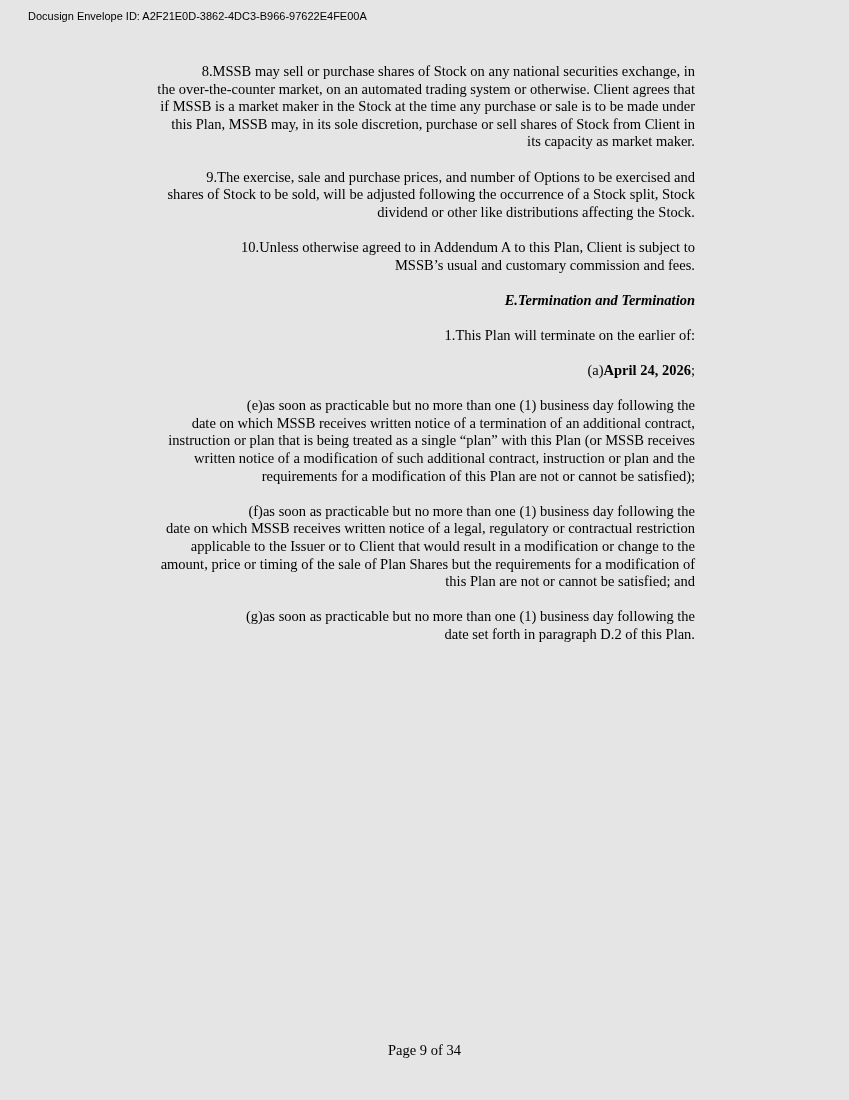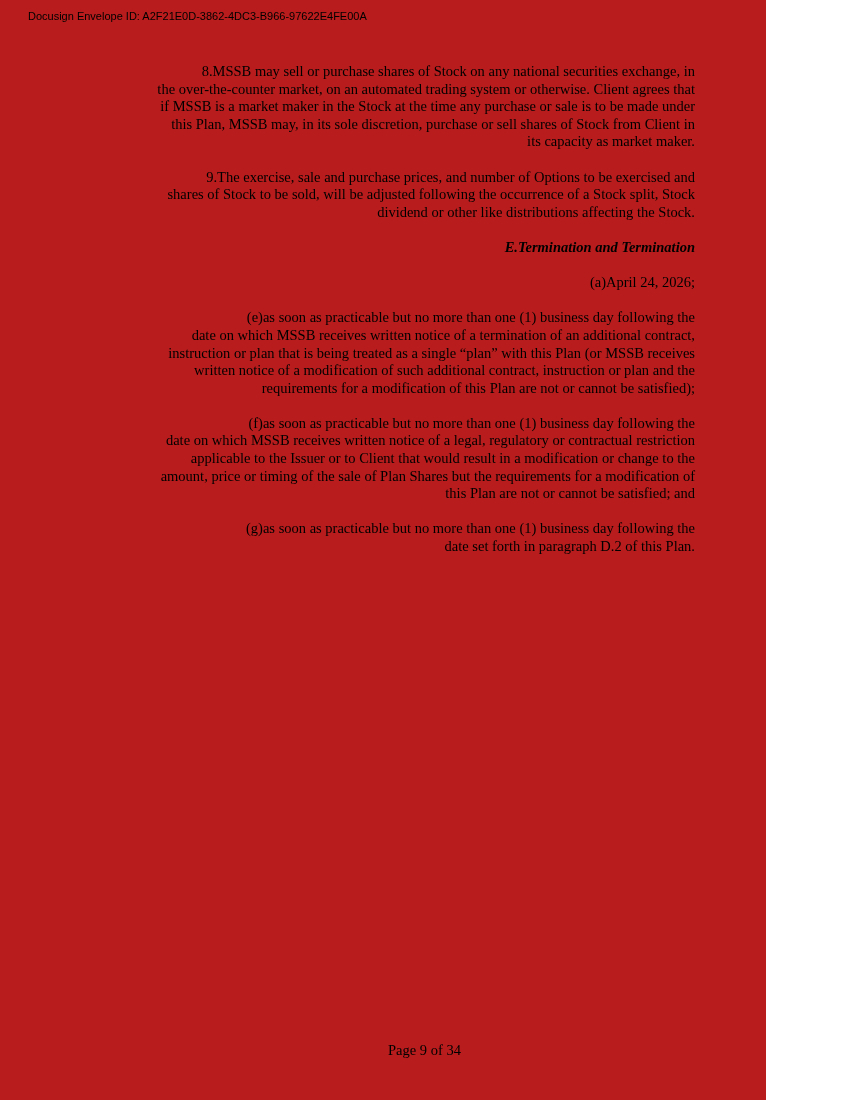--- a/index.html
+++ b/index.html
@@ -3,23 +3,23 @@
 <meta charset="utf-8">
 <style>
   * { box-sizing: border-box; }
   html, body {
     margin: 0;
     padding: 0;
     background: #ffffff;
   }
   .page {
     position: relative;
-    width: 766px;
+    width: 849px;
     height: 1100px;
-    background: #b91c1c;
+    background: #e5e5e5;
     overflow: hidden;
     font-family: "Liberation Serif", serif;
     color: #000000;
   }
   .docusign-header {
     position: absolute;
     left: 28px;
     top: 10px;
     font-family: "Liberation Sans", sans-serif;
     font-size: 11px;
@@ -49,21 +49,21 @@
   }
   .sub {
     text-indent: 70px;
   }
   .sub-label {
     display: inline-block;
     width: 35px;
     text-indent: 0;
   }
   .bold {
-    font-weight: normal;
+    font-weight: bold;
   }
   .page-footer {
     position: absolute;
     left: 0;
     top: 1042px;
     width: 849px;
     text-align: center;
     font-size: 14.5px;
     color: #000000;
   }
@@ -74,23 +74,25 @@
 <div class="page">
 
   <div class="docusign-header">Docusign Envelope ID: A2F21E0D-3862-4DC3-B966-97622E4FE00A</div>
 
   <div class="doc-body">
 
     <p><span class="num">8.</span><span>MSSB may sell or purchase shares of Stock on any national securities exchange, in the over-the-counter market, on an automated trading system or otherwise.  Client agrees that if MSSB is a market maker in the Stock at the time any purchase or sale is to be made under this Plan, MSSB may, in its sole discretion, purchase or sell shares of Stock from Client in its capacity as market maker.</span></p>
 
     <p><span class="num">9.</span><span>The exercise, sale and purchase prices, and number of Options to be exercised and shares of Stock to be sold, will be adjusted following the occurrence of a Stock split, Stock dividend or other like distributions affecting the Stock.</span></p>
 
+    <p><span class="num">10.</span><span>Unless otherwise agreed to in Addendum A to this Plan, Client is subject to MSSB’s usual and customary commission and fees.</span></p>
 
     <p class="section-heading"><span class="num">E.</span><span>Termination and Termination</span></p>
 
+    <p><span class="num">1.</span><span>This Plan will terminate on the earlier of:</span></p>
 
     <p class="sub"><span class="sub-label">(a)</span><span class="bold">April 24, 2026</span><span>;</span></p>
 
 
 
 
     <p class="sub"><span class="sub-label">(e)</span><span>as soon as practicable but no more than one (1) business day following the date on which MSSB receives written notice of a termination of an additional contract, instruction or plan that is being treated as a single “plan” with this Plan (or MSSB receives written notice of a modification of such additional contract, instruction or plan and the requirements for a modification of this Plan are not or cannot be satisfied);</span></p>
 
     <p class="sub"><span class="sub-label">(f)</span><span>as soon as practicable but no more than one (1) business day following the date on which MSSB receives written notice of a legal, regulatory or contractual restriction applicable to the Issuer or to Client that would result in a modification or change to the amount, price or timing of the sale of Plan Shares but the requirements for a modification of this Plan are not or cannot be satisfied; and</span></p>
 

